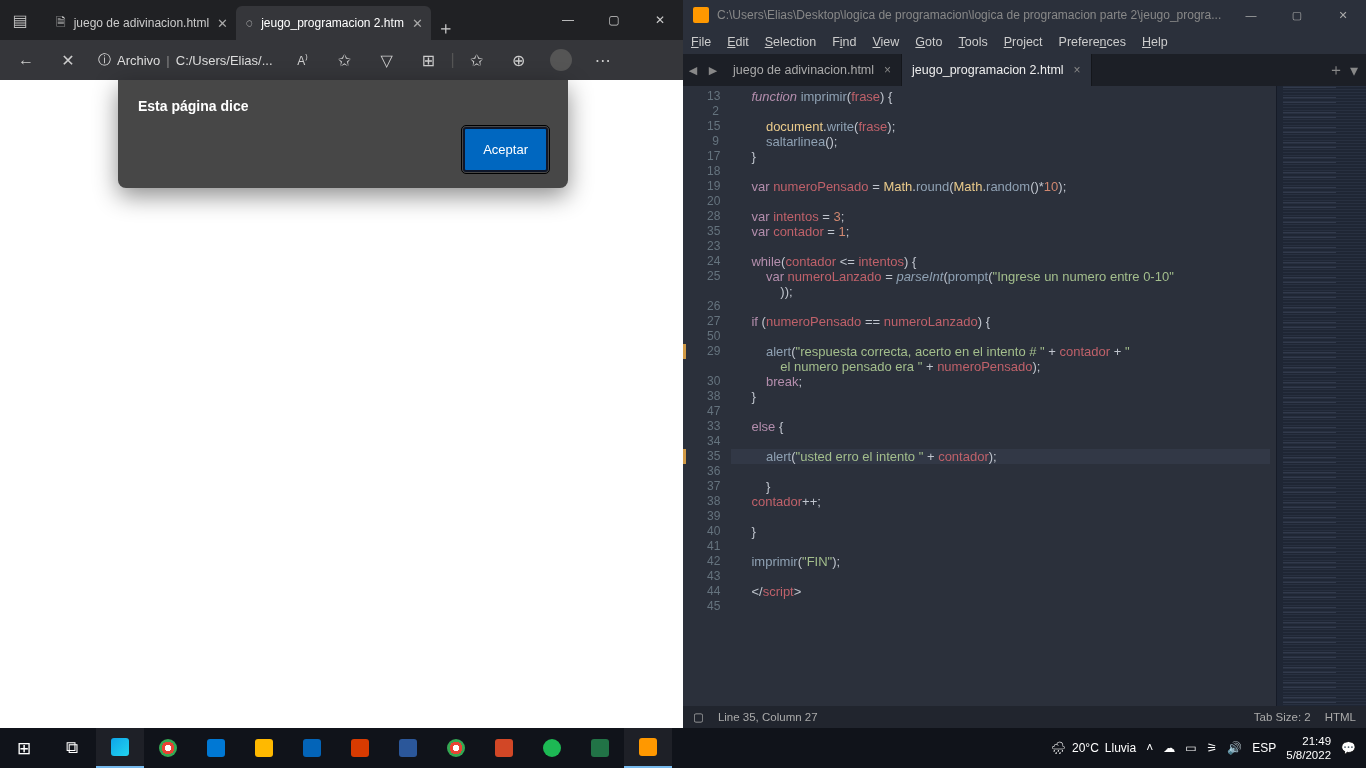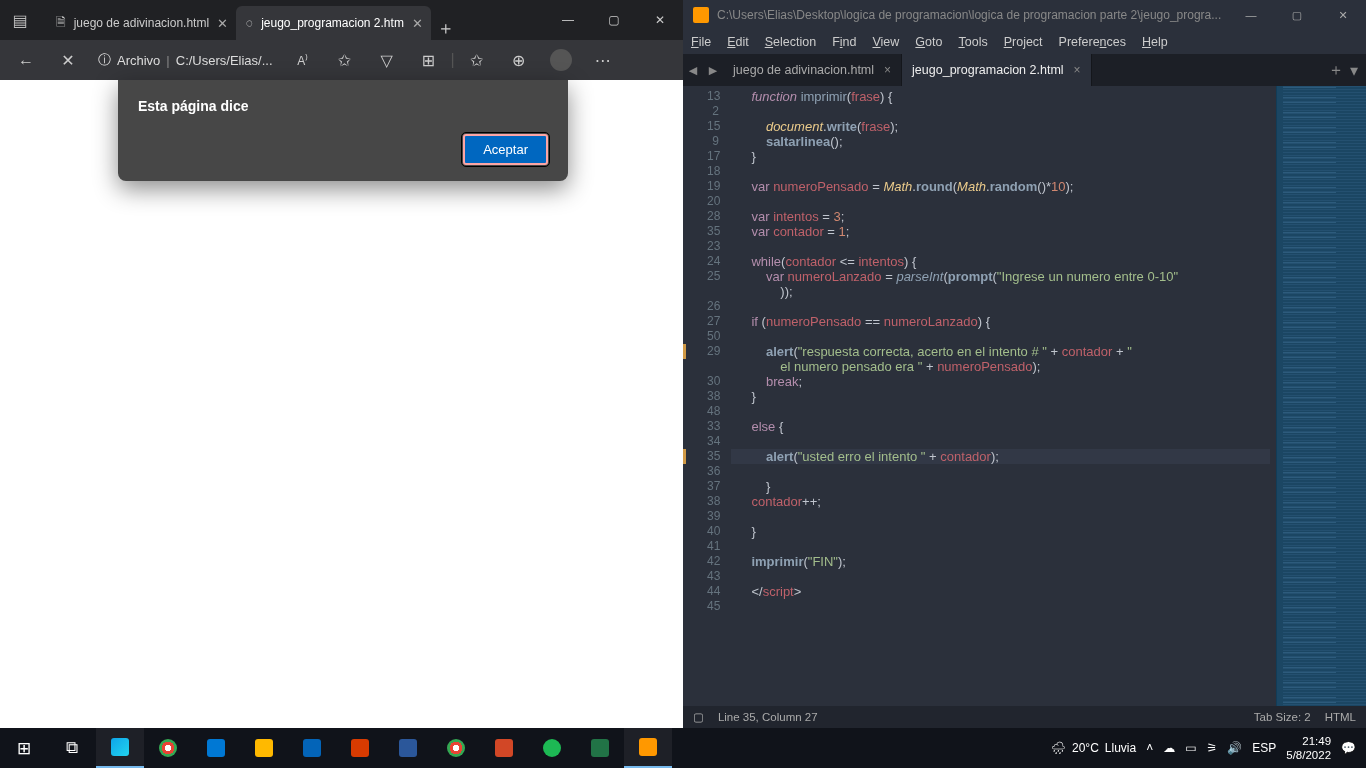--- a/index.html
+++ b/index.html
@@ -15,27 +15,27 @@
 .b-tab .close { color: #aaa; font-size: 13px;}
 .b-newtab { width: 30px; text-align: center; color: #ccc; font-size: 18px; }
 .b-winbtns { display: flex; }
 .b-winbtn { width: 46px; height: 40px; display: flex; align-items: center; justify-content: center; color: #ccc; font-size: 12px; }
 .b-toolbar { height: 40px; background: #35363a; display: flex; align-items: center; padding: 0 6px; gap: 2px; }
 .b-tbtn { width: 40px; height: 40px; display: flex; align-items: center; justify-content: center; color: #ccc; font-size: 16px; }
 .b-addr { flex: 0 0 auto; display: flex; align-items: center; background: transparent; height: 32px; border-radius: 16px; padding: 0 8px; gap: 6px; color: #ddd; font-size: 13px; }
 .b-viewport { flex: 1; background: #fff; position: relative; }
 
 .dialog { position: absolute; top: 0; left: 118px; width: 450px; background: #474747; color: #fff; border-radius: 0 0 8px 8px; padding: 18px 20px 16px 20px; box-shadow: 0 8px 24px rgba(0,0,0,.45); }
-.dialog .d-title { font-weight: 600; font-size: 14px; margin-bottom: 20px; }
+.dialog .d-title { font-weight: 600; font-size: 14px; margin-bottom: 13px; }
 .dialog .d-msg { font-size: 13px; color: #e6e6e6; margin-bottom: 22px; }
 .dialog .d-actions { display: flex; justify-content: flex-end; }
-.dialog .d-btn { background: #0067c0; color: #fff; border: 2px solid #fca5a5; padding: 6px 18px; font-size: 13px; border-radius: 3px; outline: 1px solid #000; outline-offset: 1px;}
-
-
-.editor { position: absolute; left: 683px; top: 0; width: 683px; height: 728px; background: #0369a1; display: flex; flex-direction: column; color: #c0c5ce; }
+.dialog .d-btn { background: #0067c0; color: #fff; border: 2px solid #0f172a; padding: 13px 18px; font-size: 13px; border-radius: 3px; outline: 1px solid #000; outline-offset: 1px;}
+
+
+.editor { position: absolute; left: 683px; top: 0; width: 683px; height: 728px; background: #0f172a; display: flex; flex-direction: column; color: #c0c5ce; }
 .e-titlebar { height: 30px; background: #2b303b; display: flex; align-items: center; padding-left: 10px; font-size: 12px; color: #888; }
 .e-titlebar .logo { width: 16px; height: 16px; background: #ff9800; margin-right: 8px; border-radius: 2px;}
 .e-titlebar .path { flex: 1; overflow: hidden; white-space: nowrap; text-overflow: ellipsis; }
 .e-winbtns { display: flex; }
 .e-winbtn { width: 46px; height: 30px; display: flex; align-items: center; justify-content: center; color: #aaa; font-size: 11px; }
 .e-menubar { height: 24px; background: #2b303b; display: flex; align-items: center; padding: 0 8px; gap: 16px; font-size: 12.5px; color: #ccc; }
 .e-menubar span u { text-decoration: underline; }
 .e-tabbar { height: 32px; background: #1c1f26; display: flex; align-items: stretch; }
 .e-navarr { width: 20px; display:flex;align-items:center;justify-content:center;color:#888;font-size:11px;}
 .e-tab { display: flex; align-items: center; padding: 0 10px; font-size: 12.5px; color: #aaa; gap: 10px; border-right: 1px solid #14161b;}
@@ -48,22 +48,22 @@
 .gutter .mod::before { content:""; position:absolute; left:0; width:3px; height:15px; background:#d19a46; }
 .code { flex: 1; background: #2b303b; padding: 3px 0 0 6px; line-height: 15px; white-space: pre; overflow: hidden; }
 .code .row { height: 15px; }
 .code .hl { background: #323846; display:inline-block; width:100%; height:15px; margin-left:-6px; padding-left:6px;}
 .minimap { width: 90px; background: #2b303b; opacity:.6; border-left:1px solid #1c1f26; background-image: linear-gradient(#3a4150 1px, transparent 1px),linear-gradient(#4a5264 1px, transparent 1px); background-size: 100% 3px, 60% 5px; background-position: 6px 6px, 6px 6px; background-repeat: repeat-y; }
 .e-status { height: 22px; background: #21252e; display: flex; align-items: center; font-size: 11.5px; color: #aaa; padding: 0 10px; gap: 14px; }
 .e-status .sp { flex: 1; }
 
 
 .kw{color:#b48ead;font-style:italic;} .kw2{color:#b48ead;} .fn{color:#8fa1b3;} .var{color:#bf616a;} .op{color:#c0c5ce;}
-.builtin{color:#8fa1b3;font-style:italic;} .num{color:#d08770;} .str{color:#a3be8c;} .sup{color:#ebcb8b;font-style:italic;}
-.call{color:#8fa1b3;font-weight:bold;} .tag{color:#bf616a;} .pun{color:#c0c5ce;}
+.builtin{color:#8fa1b3;font-style:italic;} .num{color:#d08770;} .str{color:#a3be8c;} .sup{color:#ebcb8b;}
+.call{color:#8fa1b3;} .tag{color:#bf616a;} .pun{color:#c0c5ce;}
 
 
 .taskbar { position: absolute; left: 0; bottom: 0; width: 1366px; height: 40px; background: #10131a; display: flex; align-items: center; color: #fff; }
 .taskbar .tlaunch { display: flex; align-items: center; height: 100%; }
 .taskbar .tbtn { width: 48px; height: 40px; display: flex; align-items: center; justify-content: center; font-size: 17px; }
 .taskbar .tbtn.active { border-bottom: 2px solid #76b9ed; background: rgba(255,255,255,.06);}
 .taskbar .tray { margin-left: auto; display: flex; align-items: center; gap: 10px; padding-right: 10px; font-size: 12px; }
 .taskbar .weather { display:flex;align-items:center;gap:6px;}
 .taskbar .clock { text-align: right; line-height: 14px; font-size: 11.5px; }
 .ticon{width:18px;height:18px;border-radius:3px;display:inline-block;}
@@ -178,21 +178,21 @@
         <div class="ln">24</div>
         <div class="ln">25</div>
         <div class="ln"></div>
         <div class="ln">26</div>
         <div class="ln">27</div>
         <div class="ln">50</div>
         <div class="ln mod">29</div>
         <div class="ln"></div>
         <div class="ln">30</div>
         <div class="ln">38</div>
-        <div class="ln">48</div>
+        <div class="ln">47</div>
         <div class="ln">33</div>
         <div class="ln">34</div>
         <div class="ln mod">35</div>
         <div class="ln">36</div>
         <div class="ln">37</div>
         <div class="ln">38</div>
         <div class="ln">39</div>
         <div class="ln">40</div>
         <div class="ln">41</div>
         <div class="ln">42</div>

